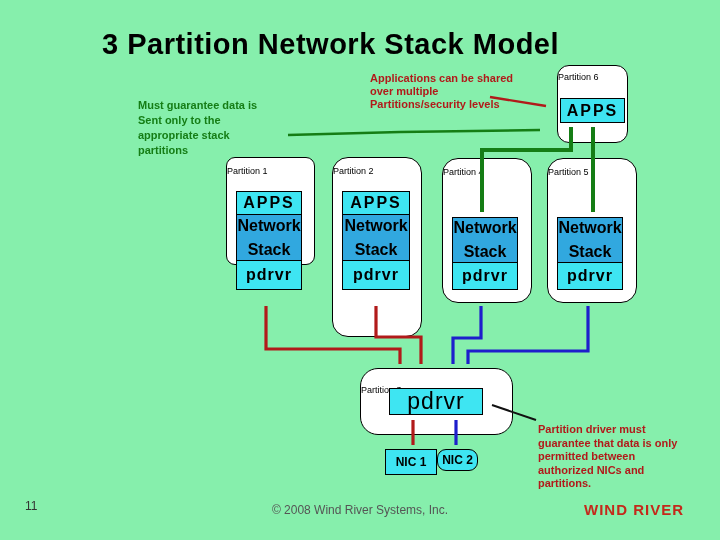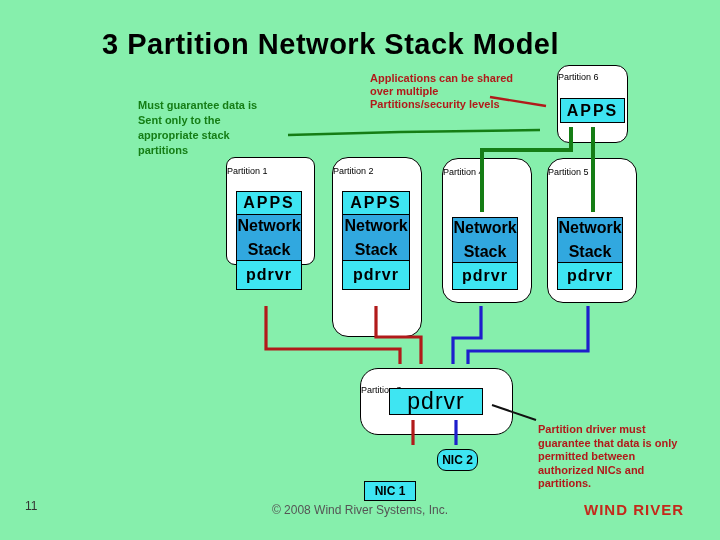--- a/index.html
+++ b/index.html
@@ -103,21 +103,21 @@
   <div class="partition" style="left:557px;top:65px;width:71px;height:78px;border-radius:12px;">
     <div class="p-label" style="top:6px;">Partition 6</div>
     <div class="block apps" style="left:2px;top:32px;width:65px;height:25px;">APPS</div>
   </div>
 
   <div class="partition" style="left:360px;top:368px;width:153px;height:67px;border-radius:18px;">
     <div class="p-label" style="top:5px;margin-top:11px;">Partition 3</div>
     <div class="block pdrvr-big" style="left:28px;top:19px;width:94px;height:27px;">pdrvr</div>
   </div>
 
-  <div class="nic" style="left:364px;top:449px;width:52px;height:20px;margin-top:32px;">NIC 1</div>
+  <div class="nic" style="left:385px;top:449px;width:52px;height:26px;">NIC 1</div>
   <div class="nic" style="left:437px;top:449px;width:41px;height:22px;border-radius:9px;">NIC 2</div>
 
   <svg class="arrows" viewBox="0 0 720 540" xmlns="http://www.w3.org/2000/svg">
     <defs>
       <marker id="mk-red" viewBox="0 0 6 6" refX="5" refY="3" markerWidth="3.4" markerHeight="3.4" orient="auto-start-reverse">
         <path d="M0,0 L6,3 L0,6 z" class="mk-red"></path>
       </marker>
       <marker id="mk-blue" viewBox="0 0 6 6" refX="5" refY="3" markerWidth="3.4" markerHeight="3.4" orient="auto-start-reverse">
         <path d="M0,0 L6,3 L0,6 z" class="mk-blue"></path>
       </marker>

